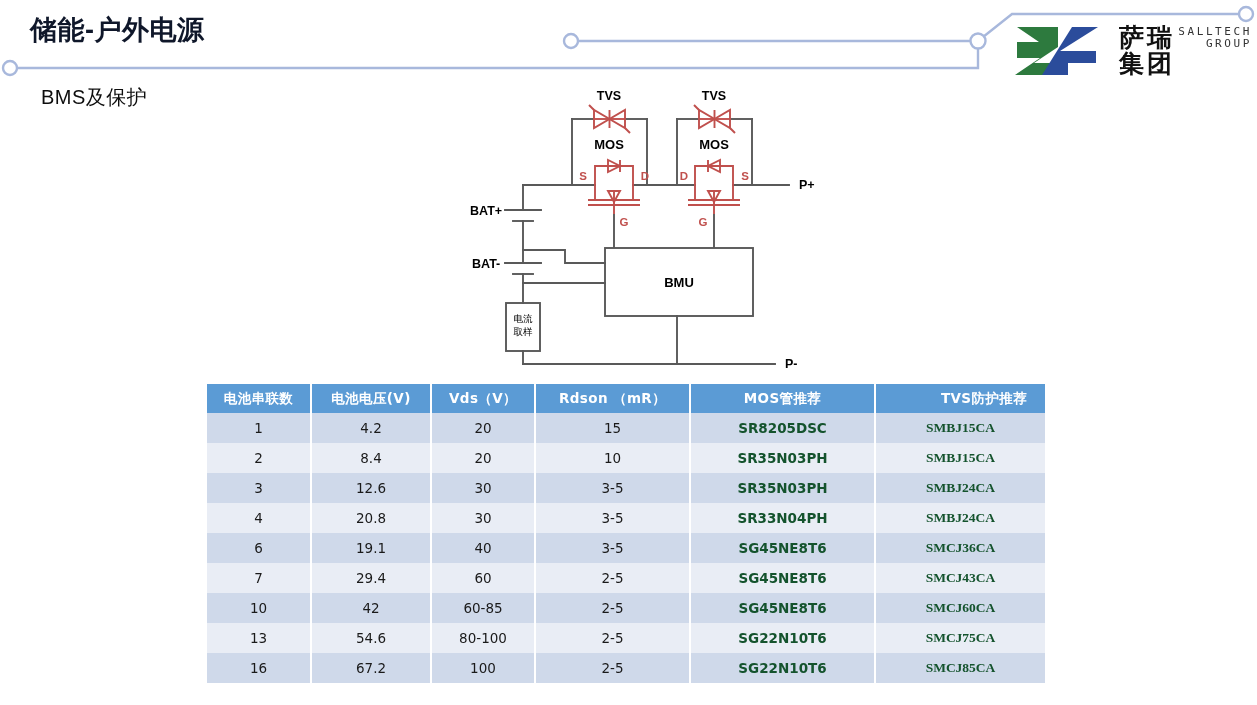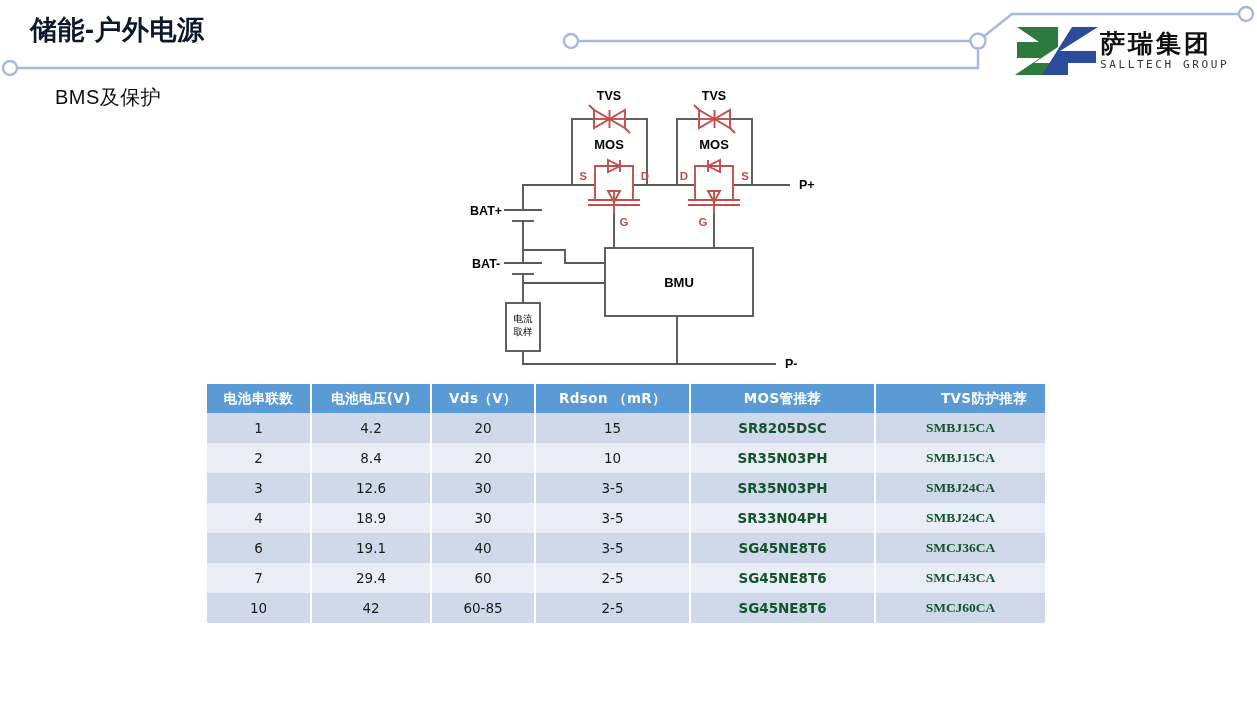--- a/index.html
+++ b/index.html
@@ -41,24 +41,25 @@
   
   #logo {
     position: absolute;
     left: 1012px; top: 22px;
     width: 240px; height: 58px;
     display: flex;
     align-items: center;
   }
   #logo-mark { width: 88px; height: 52px; flex: 0 0 auto; }
   #logo-text {
-    margin-left: 0;
+    margin-left: 8px;
     display: flex;
-    flex-direction: column;
+    flex-direction: row;
     justify-content: center;
+    text-align: right;
   }
   #logo-cn {
     font-size: 25px;
     font-weight: bold;
     letter-spacing: 3px;
     line-height: 1.05;
     color: #111;
     font-family: "DejaVu Sans", sans-serif;
   }
   #logo-en {
@@ -66,21 +67,21 @@
     letter-spacing: 2.6px;
     color: #333;
     line-height: 1.1;
     margin-top: 1px;
     font-family: "DejaVu Sans Mono", monospace;
   }
 
   
   #subtitle {
     position: absolute;
-    left: 55px; top: 84px;
+    left: 41px; top: 84px;
     font-size: 20px;
     color: #0d0d0d;
     letter-spacing: 0.5px;
   }
 
   
   #circuit {
     position: absolute;
     left: 455px; top: 88px;
     width: 400px; height: 285px;
@@ -322,21 +323,21 @@
       <tr class="odd">
         <td>3</td>
         <td>12.6</td>
         <td>30</td>
         <td>3-5</td>
         <td class="part">SR35N03PH</td>
         <td class="part">SMBJ24CA</td>
       </tr>
       <tr class="even">
         <td>4</td>
-        <td>18.9</td>
+        <td>20.8</td>
         <td>30</td>
         <td>3-5</td>
         <td class="part">SR33N04PH</td>
         <td class="part">SMBJ24CA</td>
       </tr>
       <tr class="odd">
         <td>6</td>
         <td>19.1</td>
         <td>40</td>
         <td>3-5</td>
@@ -352,14 +353,30 @@
         <td class="part">SMCJ43CA</td>
       </tr>
       <tr class="odd">
         <td>10</td>
         <td>42</td>
         <td>60-85</td>
         <td>2-5</td>
         <td class="part">SG45NE8T6</td>
         <td class="part">SMCJ60CA</td>
       </tr>
+      <tr class="even">
+        <td>13</td>
+        <td>54.6</td>
+        <td>80-100</td>
+        <td>2-5</td>
+        <td class="part">SG22N10T6</td>
+        <td class="part">SMCJ75CA</td>
+      </tr>
+      <tr class="odd">
+        <td>16</td>
+        <td>67.2</td>
+        <td>100</td>
+        <td>2-5</td>
+        <td class="part">SG22N10T6</td>
+        <td class="part">SMCJ85CA</td>
+      </tr>
     </tbody>
 </table>
 
 </body></html>

